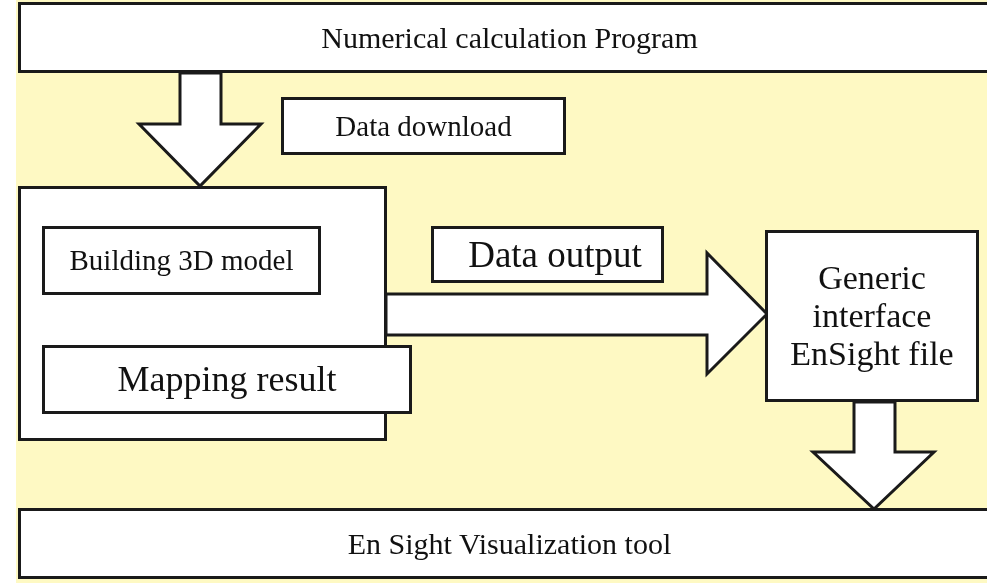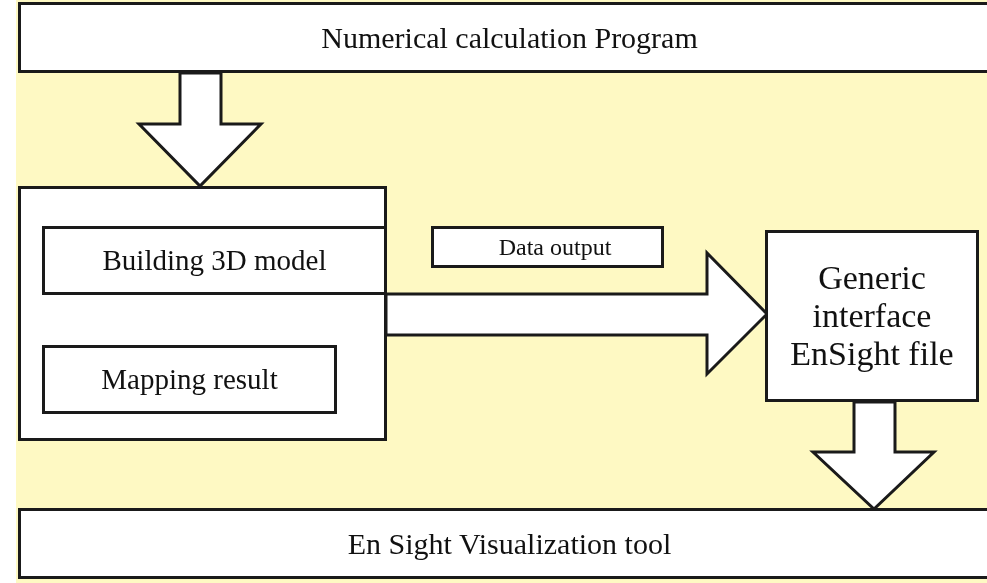--- a/index.html
+++ b/index.html
@@ -39,32 +39,32 @@
     left: 265px; top: 97px;
     width: 285px; height: 58px;
     font-size: 29px;
   }
   #box-process {
     left: 2px; top: 186px;
     width: 369px; height: 255px;
   }
   #box-build3d {
     left: 26px; top: 226px;
-    width: 345px; height: 69px;
+    width: 279px; height: 69px;
     font-size: 29px;
   }
   #box-mapping {
     left: 26px; top: 345px;
-    width: 295px; height: 69px;
-    font-size: 29px;
+    width: 370px; height: 69px;
+    font-size: 36px;
   }
   #box-data-output {
     left: 415px; top: 226px;
-    width: 233px; height: 42px;
-    font-size: 24px;
+    width: 233px; height: 57px;
+    font-size: 37px;
     padding-left: 15px;
   }
   #box-ensight-iface {
     left: 749px; top: 230px;
     width: 214px; height: 172px;
     font-size: 34px;
     flex-direction: column;
   }
   #box-ensight-iface .ln { display: block; }
   #box-model-load {
@@ -102,20 +102,23 @@
 
     <polygon points="370,294 691,294 691,253 751,314 691,374 691,335 370,335"></polygon>
 
     <polygon points="838,402 879,402 879,452 918,452 858,509 797,452 838,452"></polygon>
   </svg>
 
   <div class="box" id="box-top">
     <span>Numerical calculation Program</span>
   </div>
 
+  <div class="box" id="box-data-download">
+    <span>Data download</span>
+  </div>
 
   <div class="box" id="box-process">
   </div>
 
   <div class="box" id="box-build3d">
     <span>Building 3D model</span>
   </div>
 
   <div class="box" id="box-mapping">
     <span>Mapping result</span>

